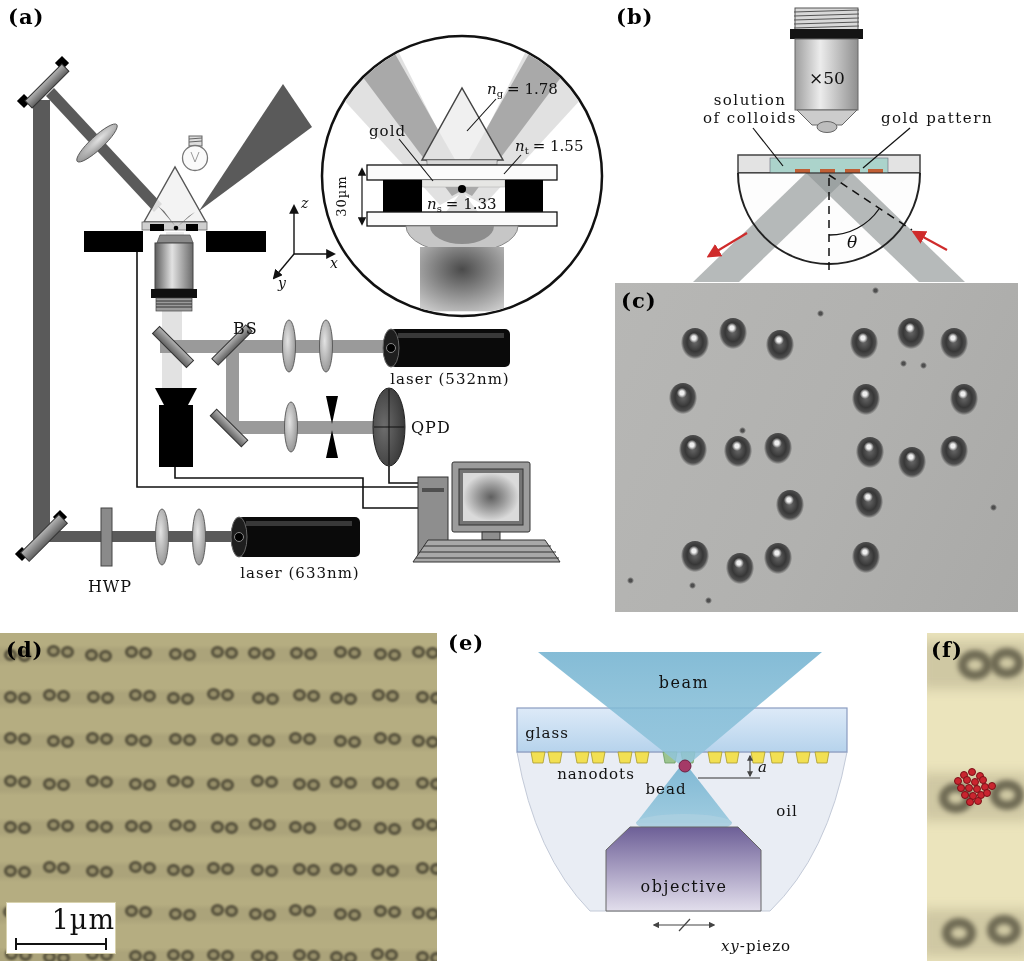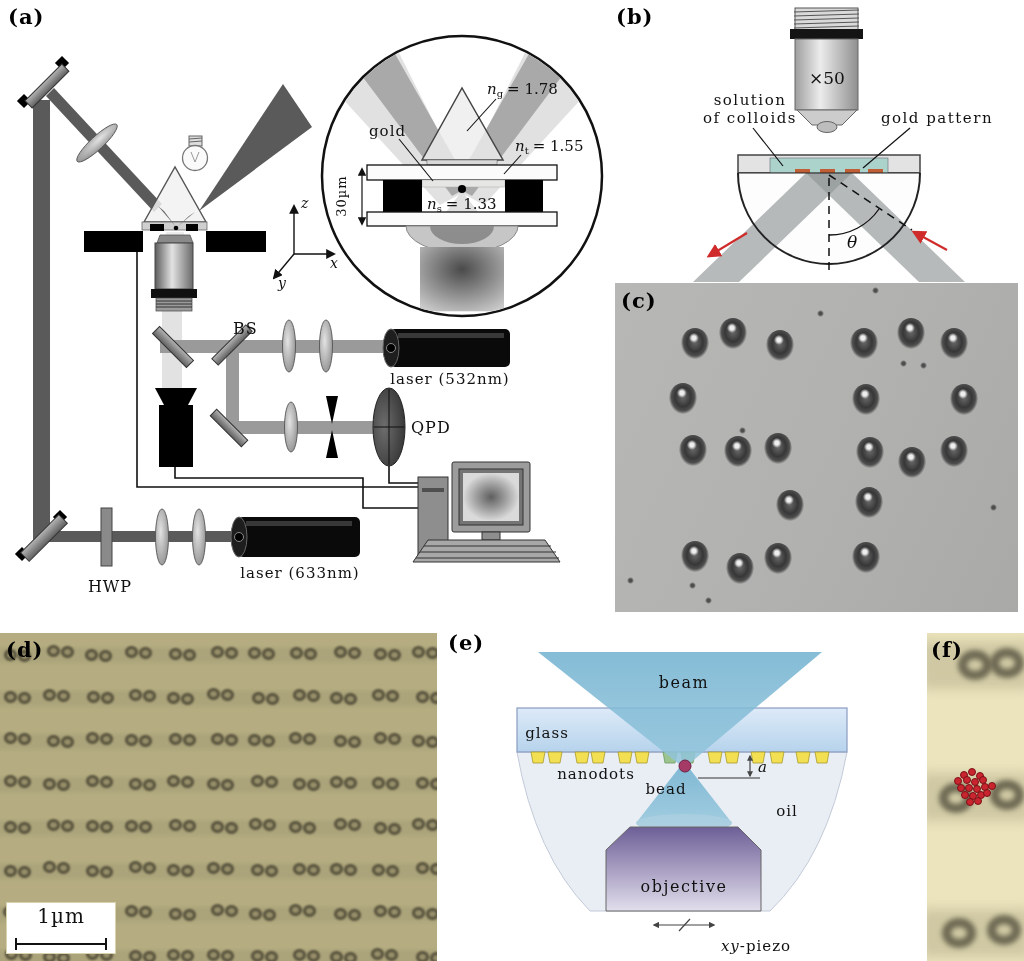--- a/index.html
+++ b/index.html
@@ -20,21 +20,21 @@
     background:radial-gradient(#4e4e4e 30%, rgba(120,120,120,0) 72%)}
   
   #panel-d{left:0;top:633px;width:437px;height:328px;
     background:repeating-linear-gradient(180deg,#b5ad81 0 12px,#aba37a 17px 27px,#b5ad81 33px 43.2px)}
   .unit{position:absolute;width:28px;height:13px;filter:blur(.9px);opacity:.92}
   .unit i{position:absolute;top:0;width:13px;height:12px;border-radius:50%;
           border:3.5px solid #4d4835;box-sizing:border-box;background:rgba(96,90,64,.28)}
   .unit i:first-child{left:0}.unit i:last-child{left:14px;top:1px}
   .scalebox{position:absolute;left:7px;top:270px;width:108px;height:50px;background:#fff;z-index:6;
             box-shadow:0 0 0 1px #d8d2ae}
-  .scaletext{font-size:20px;text-align:center;padding-top:1px;letter-spacing:1px}
+  .scaletext{font-size:27px;text-align:right;padding-top:1px;letter-spacing:1px}
   .scaleline{position:absolute;left:8px;width:92px;bottom:8px;height:2px;background:#111}
   .tick{position:absolute;width:2px;height:12px;background:#111;top:-5px}
   .tick.l{left:0}.tick.r{right:0}
   
   #panel-f{left:927px;top:633px;width:97px;height:328px;background:#ebe4bc}
   .fband{position:absolute;left:-6px;right:-6px;height:48px;background:rgba(108,102,78,.22);filter:blur(6px)}
   .fring{position:absolute;width:34px;height:30px;border-radius:50%;box-sizing:border-box;
          border:9px solid rgba(86,82,64,.8);filter:blur(2.6px)}
   .rdot{position:absolute;width:8px;height:8px;border-radius:50%;background:#c9252f;
         border:1px solid #7c1118;box-sizing:border-box;z-index:8}

